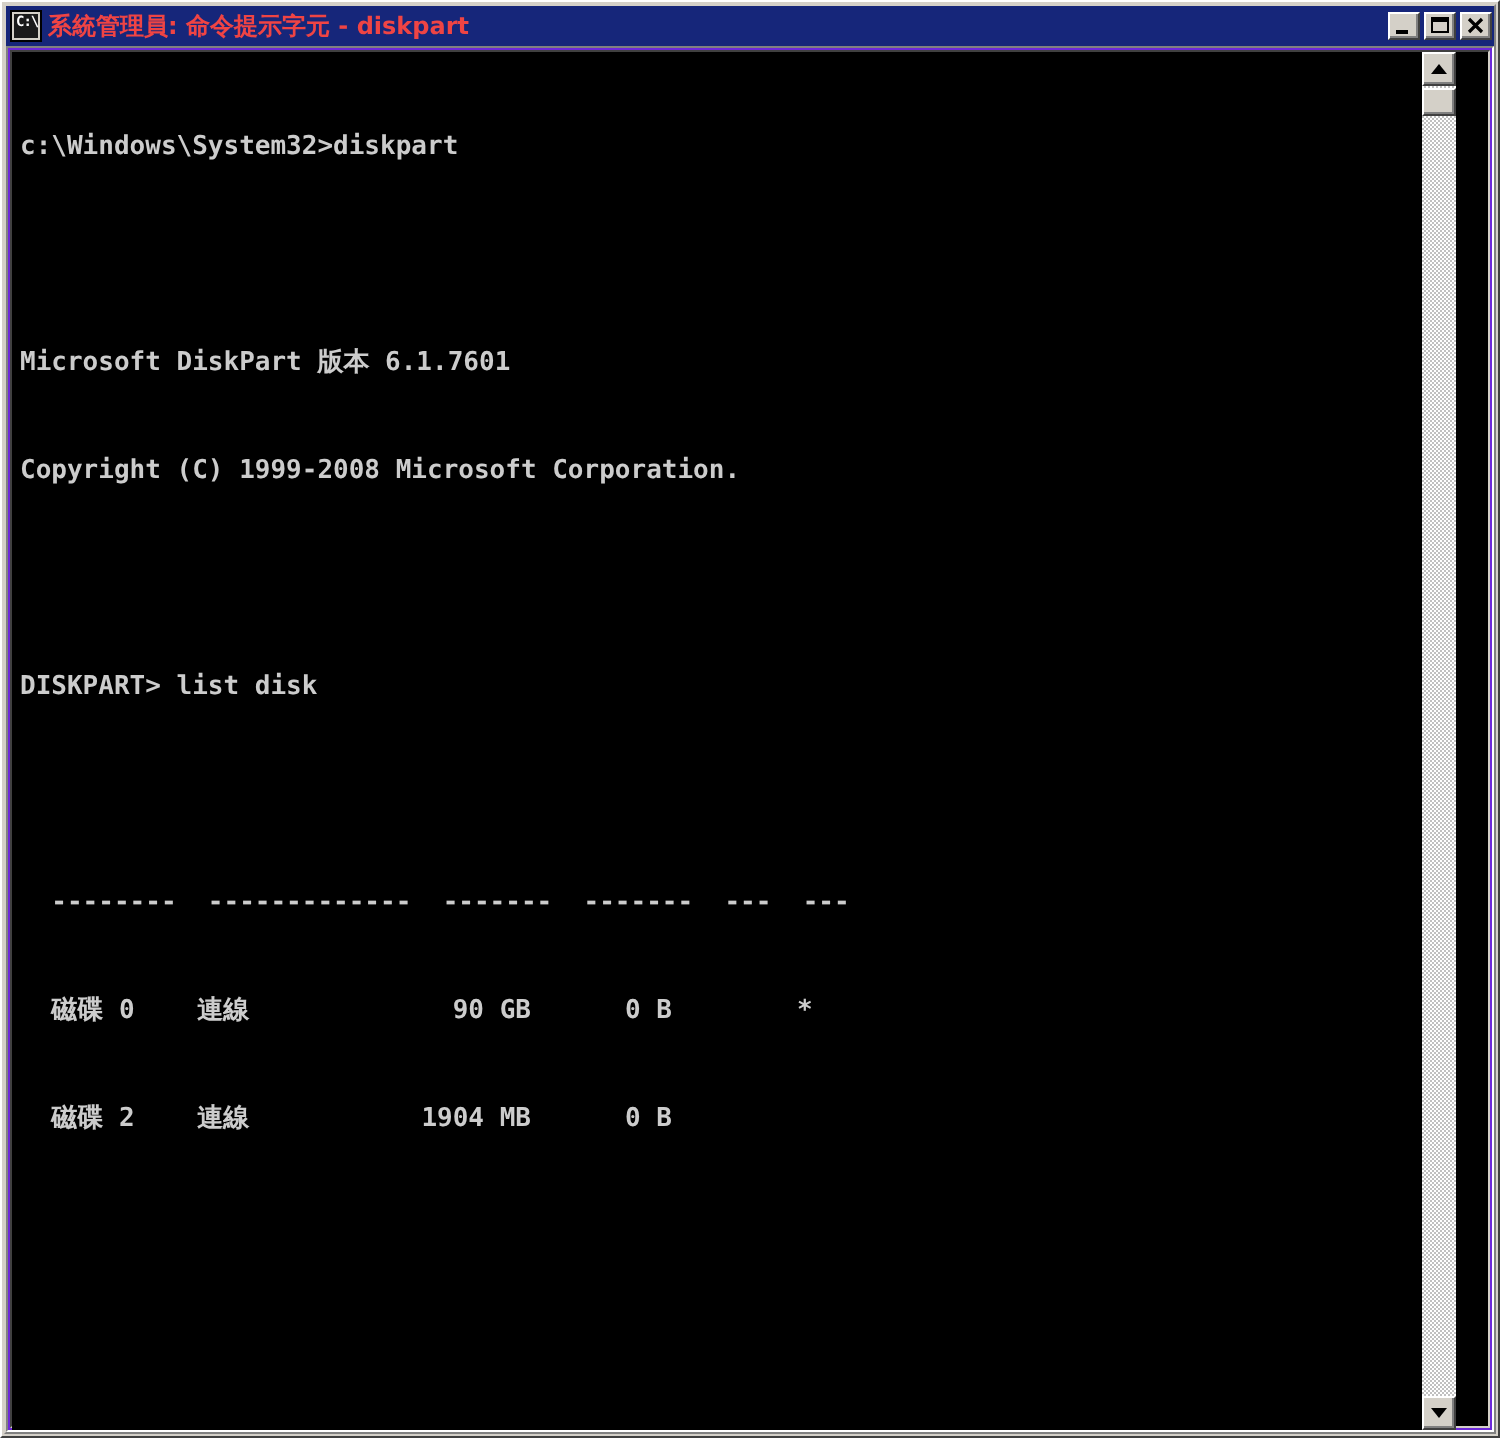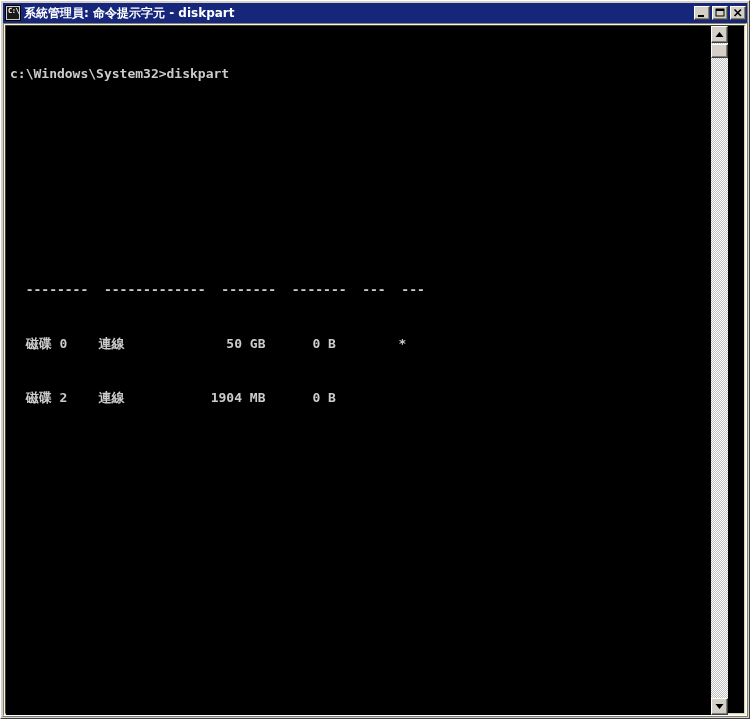--- a/index.html
+++ b/index.html
@@ -72,21 +72,21 @@
     left: 2px; top: 1px;
     color: #ffffff;
     font-family: "DejaVu Sans Mono", monospace;
     font-size: 7px;
     line-height: 8px;
     letter-spacing: -0.5px;
     z-index: 2;
     font-weight: bold;
   }
   .title-text {
-    color: #ffffff;
+    color: #ef4444;
     font-family: "DejaVu Sans", sans-serif;
     font-size: 12px;
     font-weight: bold;
     line-height: 20px;
     white-space: nowrap;
     overflow: hidden;
     flex: 1 1 auto;
   }
   .title-buttons {
     display: flex;
@@ -120,21 +120,21 @@
     position: absolute;
     left: 2px;
     top: 22px;
     width: 744px;
     height: 693px;
     box-sizing: border-box;
     border-top: 1px solid #808080;
     border-left: 1px solid #808080;
     border-right: 1px solid #ffffff;
     border-bottom: 1px solid #ffffff;
-    background: #fef9c3;
+    background: #6d28d9;
   }
   .client2 {
     position: absolute;
     left: 1px; top: 1px; right: 1px; bottom: 1px;
     border-top: 1px solid #404040;
     border-left: 1px solid #404040;
     border-right: 1px solid #d4d0c8;
     border-bottom: 1px solid #d4d0c8;
     box-sizing: border-box;
     background: #000000;
@@ -265,24 +265,27 @@
     </div>
   </div>
 
   <div class="client">
     <div class="client2">
 
       <div class="console">
         <div class="screen">
           <div class="line">c:\Windows\System32&gt;diskpart</div>
           <div class="line blank"></div>
+          <div class="line">Microsoft DiskPart 版本 6.1.7601</div>
+          <div class="line">Copyright (C) 1999-2008 Microsoft Corporation.</div>
           <div class="line blank"></div>
+          <div class="line">DISKPART&gt; list disk</div>
           <div class="line blank"></div>
           <div class="line">  --------  -------------  -------  -------  ---  ---</div>
-          <div class="line">  磁碟 0    連線             50 GB      0 B        *</div>
+          <div class="line">  磁碟 0    連線             90 GB      0 B        *</div>
           <div class="line">  磁碟 2    連線           1904 MB      0 B</div>
           
           
           
           
           
           
           
           
           

